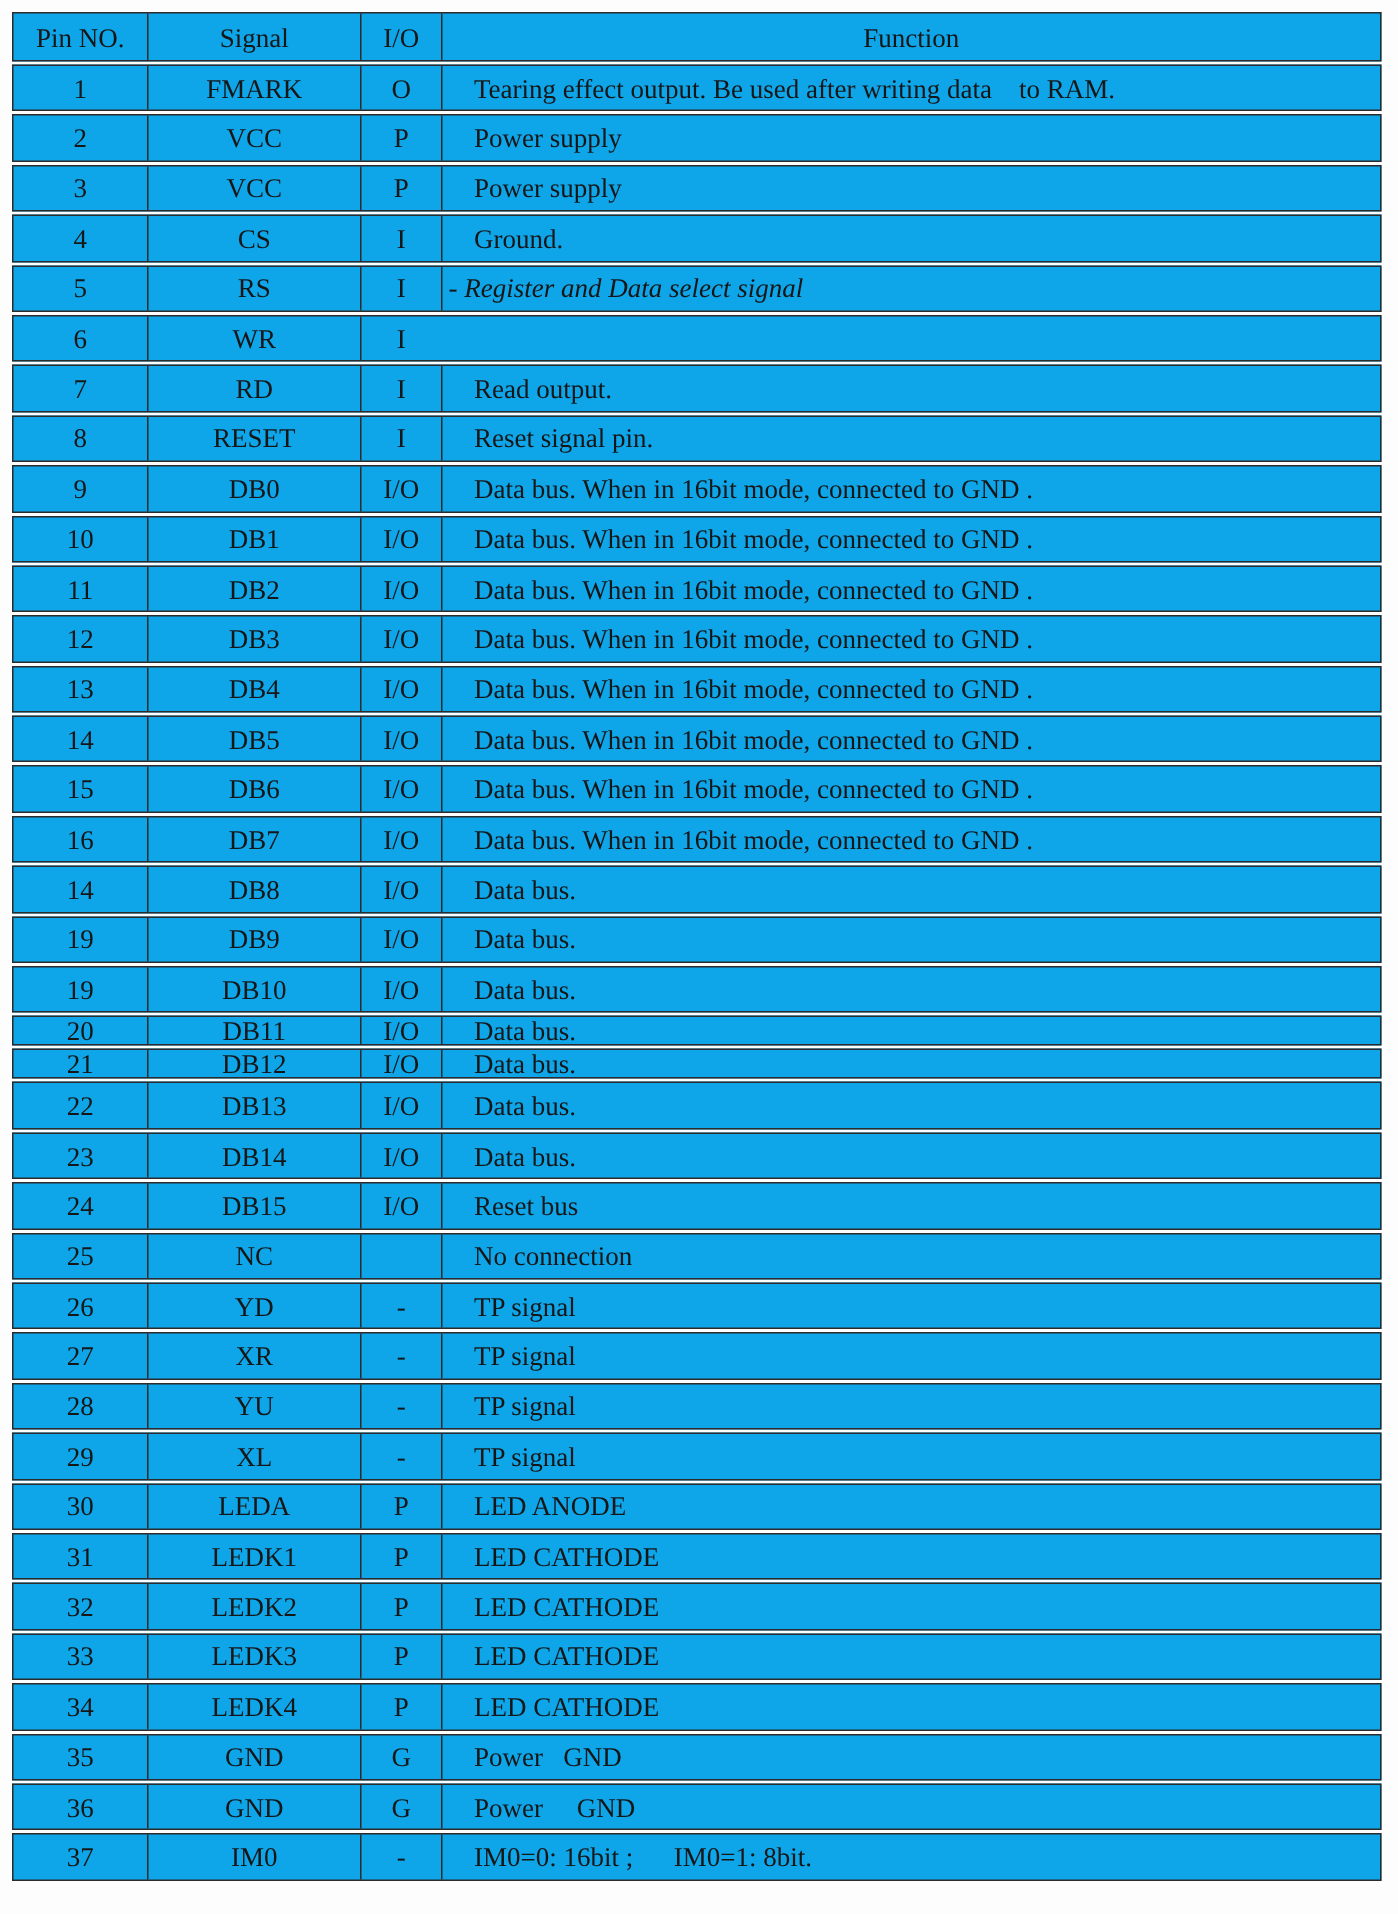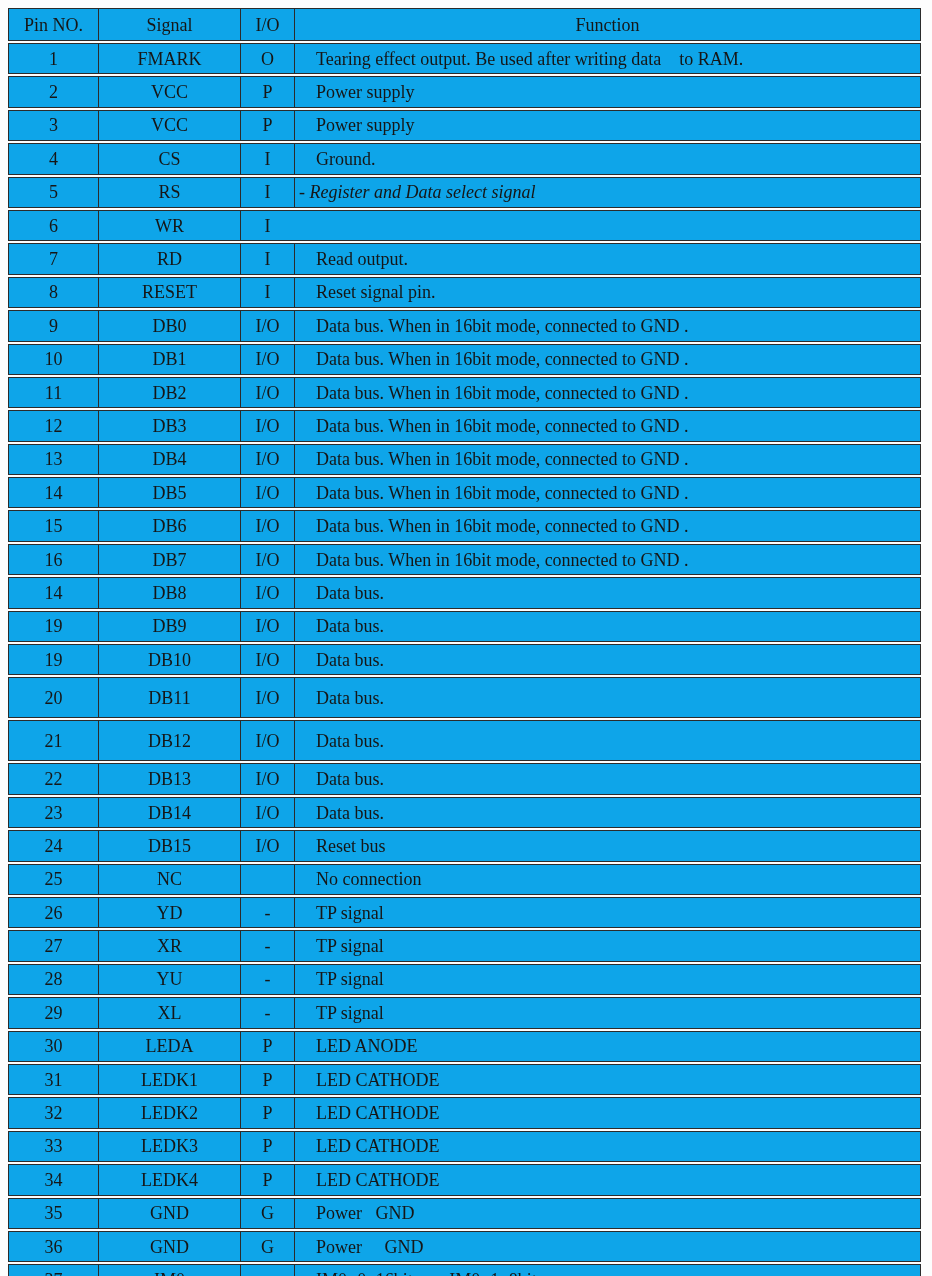--- a/index.html
+++ b/index.html
@@ -23,21 +23,21 @@
   }
   .row {
     display: grid;
     grid-template-columns: 89px 142px 54px 1fr;
     border: 1.5px solid #2b2b2b;
     box-sizing: border-box;
     height: 31.4px;
     background: #0ea5e9;
   }
   .row.header { height: 33px; }
-  .row.short  { height: 41px; }
+  .row.short  { height: 20px; }
   .cell {
     display: flex;
     align-items: center;
     justify-content: center;
     font-size: 18px;
     line-height: 1;
     box-sizing: border-box;
     white-space: pre-wrap;
     overflow: hidden;
   }

